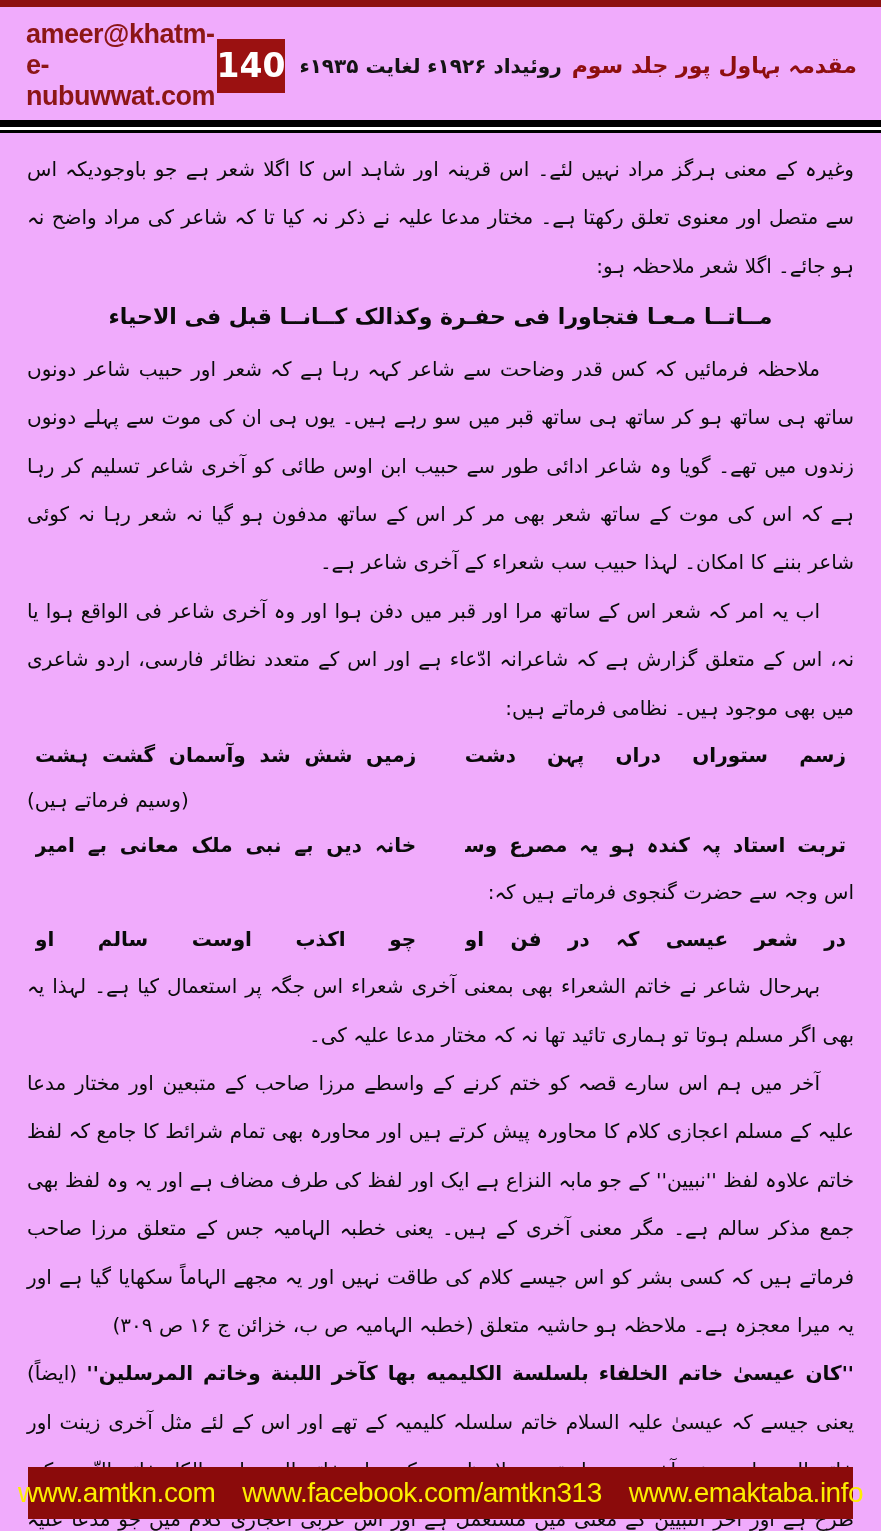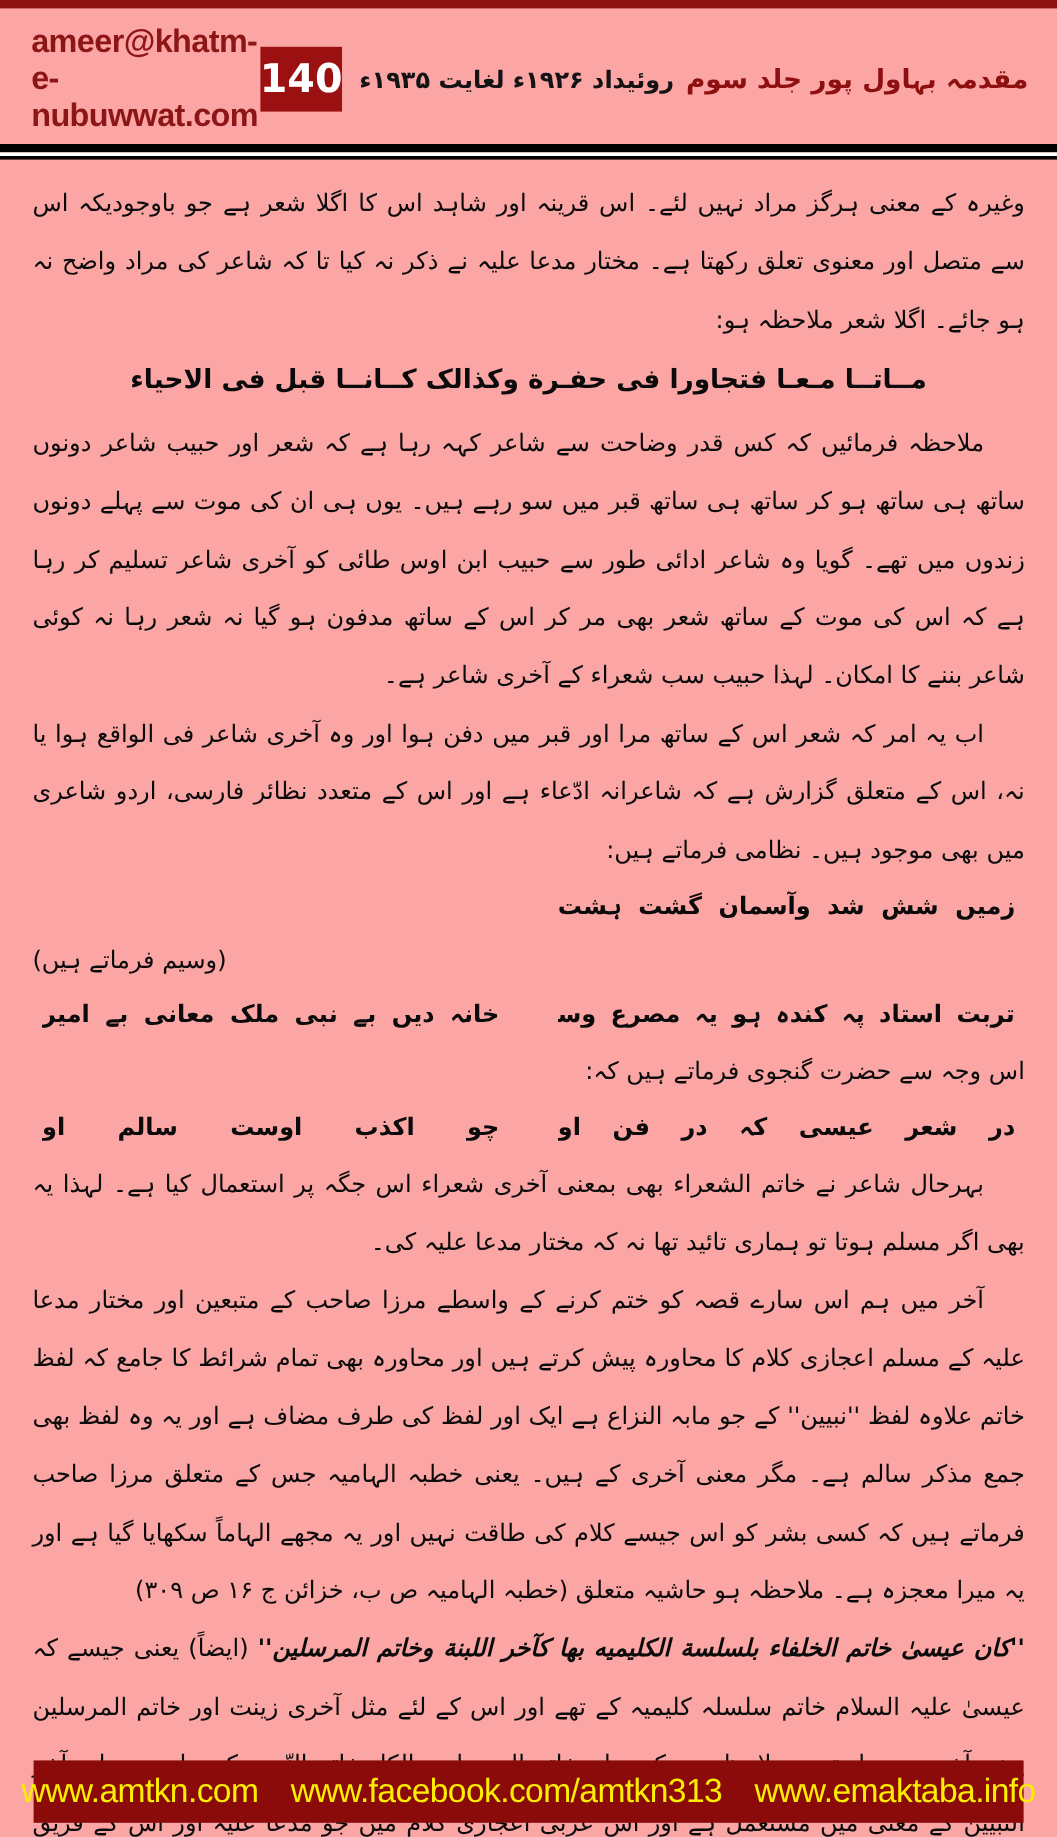--- a/index.html
+++ b/index.html
@@ -1,17 +1,17 @@
 <!DOCTYPE html>
 <html lang="ur"><head>
 <meta charset="utf-8">
 <style>
   html,body{margin:0;padding:0;background:#e8e8e8;}
   .page{
-    width:881px;height:1531px;background:#fca5a5;position:relative;overflow:hidden;
+    width:881px;height:1531px;background:#f0abfc;position:relative;overflow:hidden;
     margin:0 auto;font-family:"DejaVu Sans",sans-serif;
   }
   .topbar{height:7px;background:#8e1111;}
   .header{display:flex;align-items:center;padding:12px 24px 4px 26px;}
   .email{direction:ltr;font-family:"Liberation Sans",sans-serif;font-weight:bold;
          font-size:27px;color:#8c1616;letter-spacing:-0.5px;}
   .numbox{background:#9b1111;color:#ffffff;width:92px;height:54px;display:flex;
           align-items:center;justify-content:center;font-size:33px;font-weight:bold;
           margin-left:auto;}
   .edition{direction:rtl;font-size:20px;font-weight:bold;color:#141414;margin:0 10px 0 14px;white-space:nowrap;}
@@ -21,21 +21,21 @@
   .rule-thin{height:3px;background:#000;}
   .body{padding:12px 27px 0 27px;direction:rtl;color:#0b0b0b;font-size:20px;
         line-height:2.42;text-align:justify;font-weight:500;}
   .para{margin:0;}
   .indent{text-indent:34px;}
   .arabic{text-align:center;font-weight:bold;font-size:22px;line-height:2.3;margin:2px 0;}
   .couplet{display:flex;justify-content:space-between;margin:0 8px;line-height:2.3;}
   .hemi{width:47%;text-align-last:justify;word-spacing:5px;white-space:nowrap;overflow:hidden;font-weight:bold;}
   .note{text-align:left;line-height:2.2;}
   .short-line{text-align:right;}
-  .quote-lead{font-weight:bold;font-style:italic;}
+  .quote-lead{font-weight:bold;}
   .footer{position:absolute;left:28px;right:28px;bottom:12px;height:52px;background:#8b0b0b;
           color:#fdee00;display:flex;align-items:center;justify-content:center;gap:27px;
           direction:ltr;font-family:"Liberation Sans",sans-serif;font-size:28px;letter-spacing:-0.5px;}
 </style>
 </head>
 <body>
 
 <div class="page">
 
   <div class="topbar"></div>
@@ -57,20 +57,21 @@
 
     <p class="para">وغیرہ کے معنی ہرگز مراد نہیں لئے۔ اس قرینہ اور شاہد اس کا اگلا شعر ہے جو باوجودیکہ اس سے متصل اور معنوی تعلق رکھتا ہے۔ مختار مدعا علیہ نے ذکر نہ کیا تا کہ شاعر کی مراد واضح نہ ہو جائے۔ اگلا شعر ملاحظہ ہو:</p>
 
     <div class="arabic">مــاتــا مـعـا فتجاورا فی حفـرة وکذالک کــانــا قبل فی الاحیاء</div>
 
     <p class="para indent">ملاحظہ فرمائیں کہ کس قدر وضاحت سے شاعر کہہ رہا ہے کہ شعر اور حبیب شاعر دونوں ساتھ ہی ساتھ ہو کر ساتھ ہی ساتھ قبر میں سو رہے ہیں۔ یوں ہی ان کی موت سے پہلے دونوں زندوں میں تھے۔ گویا وہ شاعر ادائی طور سے حبیب ابن اوس طائی کو آخری شاعر تسلیم کر رہا ہے کہ اس کی موت کے ساتھ شعر بھی مر کر اس کے ساتھ مدفون ہو گیا نہ شعر رہا نہ کوئی شاعر بننے کا امکان۔ لہذا حبیب سب شعراء کے آخری شاعر ہے۔</p>
 
     <p class="para indent">اب یہ امر کہ شعر اس کے ساتھ مرا اور قبر میں دفن ہوا اور وہ آخری شاعر فی الواقع ہوا یا نہ، اس کے متعلق گزارش ہے کہ شاعرانہ ادّعاء ہے اور اس کے متعدد نظائر فارسی، اردو شاعری میں بھی موجود ہیں۔ نظامی فرماتے ہیں:</p>
 
     <div class="couplet">
+      <span class="hemi">زسم ستوراں دراں پہن دشت</span>
       <span class="hemi">زمیں شش شد وآسمان گشت ہشت</span>
     </div>
 
     <div class="note">(وسیم فرماتے ہیں)</div>
 
     <div class="couplet">
       <span class="hemi">تربت استاد پہ کندہ ہو یہ مصرع وسیم</span>
       <span class="hemi">خانہ دیں بے نبی ملک معانی بے امیر</span>
     </div>
 

